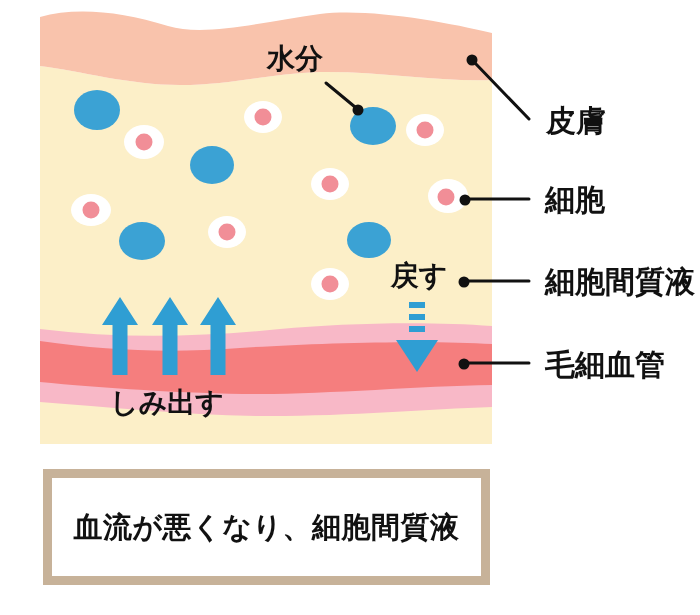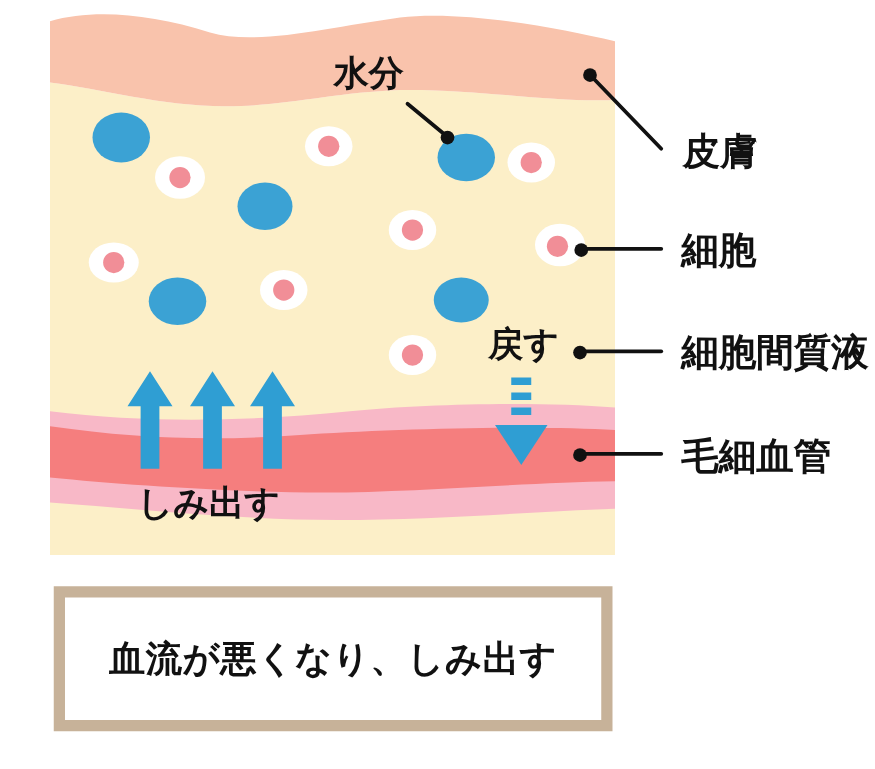--- a/index.html
+++ b/index.html
@@ -146,16 +146,16 @@
     <text class="dlabel" text-anchor="middle" x="419" y="285">戻す</text>
     <text class="dlabel" text-anchor="middle" x="167" y="412">しみ出す</text>
 
     <text class="alabel" x="546" y="131">皮膚</text>
     <text class="alabel" x="545" y="210">細胞</text>
     <text class="alabel" x="545" y="292">細胞間質液</text>
     <text class="alabel" x="545" y="375">毛細血管</text>
   </svg>
 
   <div class="caption-box">
-    <div>血流が悪くなり、しみ出す</div>
+    <div>血流が悪くなり、細胞間質液</div>
   </div>
 
 </div>
 
 </body></html>

